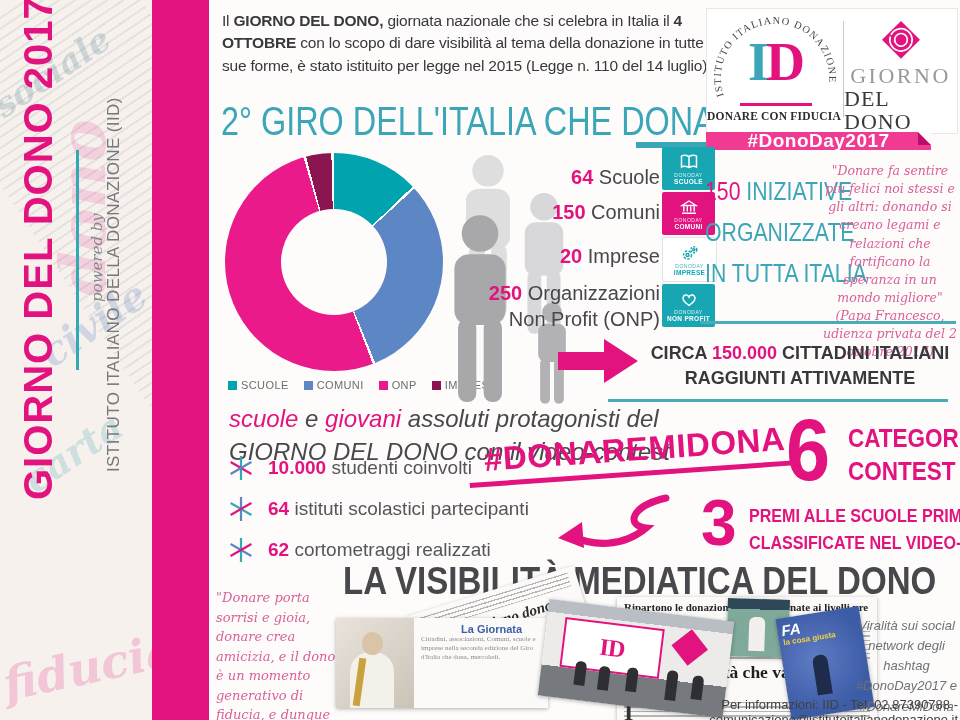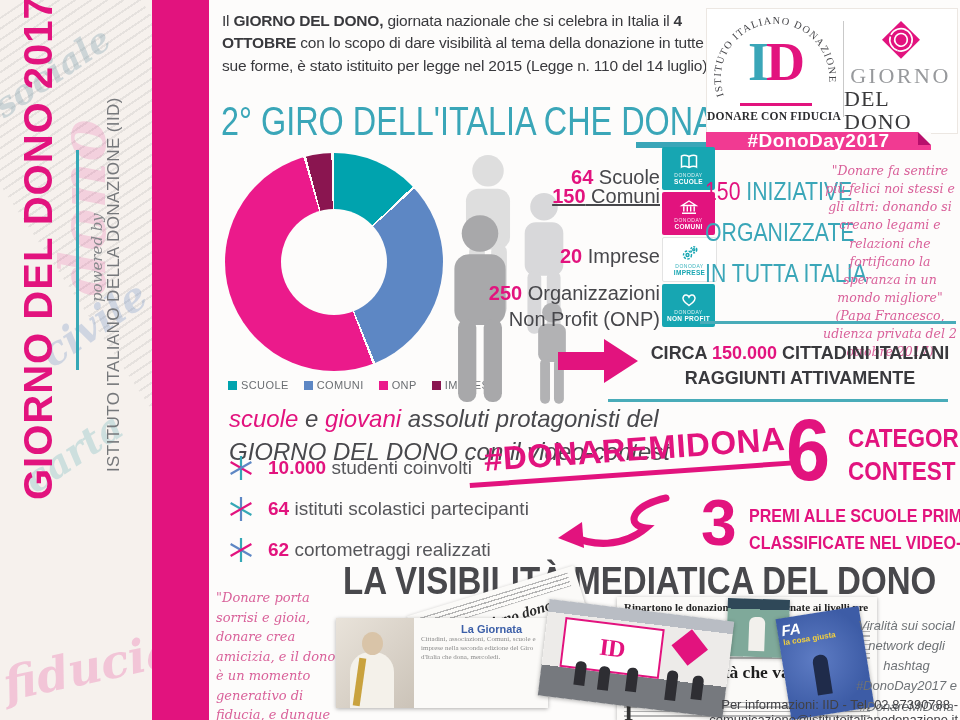--- a/index.html
+++ b/index.html
@@ -55,21 +55,21 @@
   #legend{left:228px;top:379px;display:flex;gap:15px;font-size:11px;color:#6B6E72;letter-spacing:.4px;}
   .li{display:flex;align-items:center;gap:4px;}
   .legend-swatch{display:inline-block;width:9px;height:9px;}
 
   
   #people{left:436px;top:150px;}
 
   
   .stat-row{left:420px;width:240px;text-align:right;font-size:20px;color:#47474B;}
   .stat-num{color:#E2137E;font-weight:bold;}
-  #stat1{top:158px;margin-top:8px;} #stat2{top:185px;text-decoration:underline;} #stat3{top:245px;} #stat4{top:280px;line-height:1.3;}
+  #stat1{top:158px;margin-top:8px;} #stat2{top:201px;} #stat3{top:245px;} #stat4{top:280px;line-height:1.3;}
 
   
   #badges{left:662px;top:147px;display:flex;flex-direction:column;gap:2px;}
   .badge{width:53px;height:43px;border-radius:2px;display:flex;flex-direction:column;align-items:center;justify-content:center;}
   .badge.teal{background:#17A6B2;color:#fff;}
   .badge.pink{background:#E2137E;color:#fff;}
   .badge.white{background:#fff;border:1px solid #E3E3E3;color:#17A6B2;}
   .badge .b1{font-size:5px;letter-spacing:.5px;opacity:.85;margin-top:1px;}
   .badge .b2{font-size:6.5px;font-weight:bold;letter-spacing:.3px;}
 

